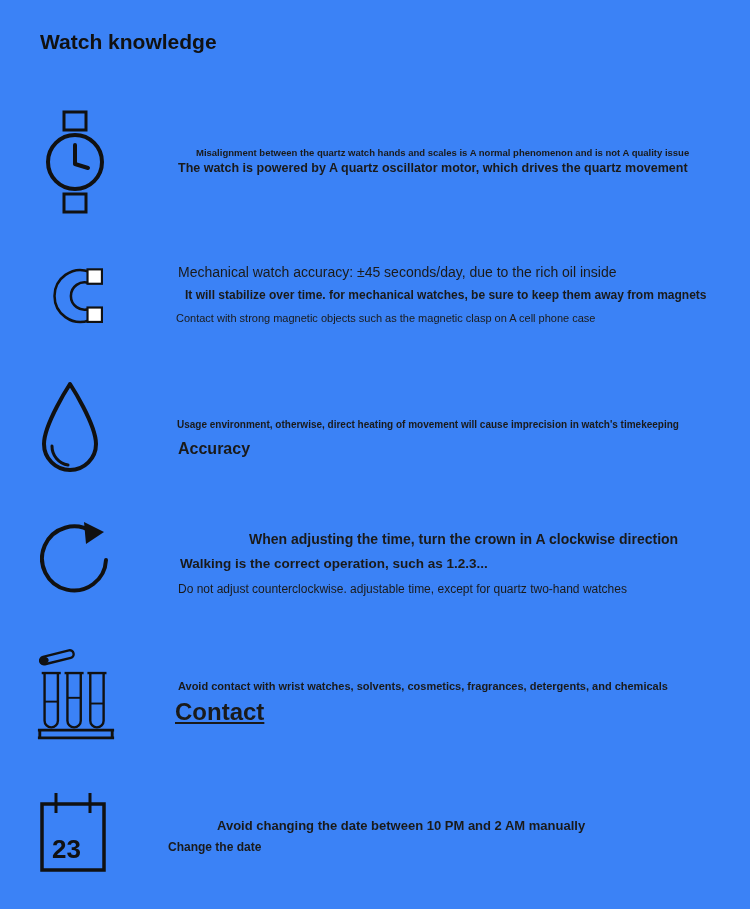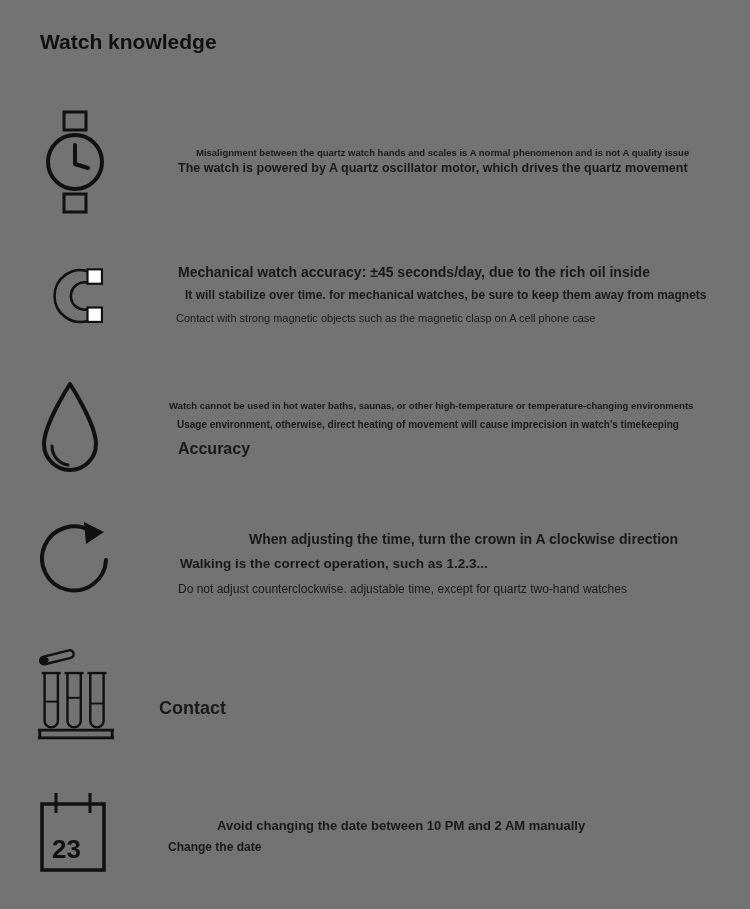--- a/index.html
+++ b/index.html
@@ -4,21 +4,21 @@
 <style>
   html, body {
     margin: 0;
     padding: 0;
     background: #ffffff;
   }
   .page {
     position: relative;
     width: 750px;
     height: 909px;
-    background: #737373;
+    background: #3b82f6;
     font-family: "Liberation Sans", sans-serif;
     color: #111111;
     overflow: hidden;
   }
   .title {
     position: absolute;
     left: 40px;
     top: 30px;
     margin: 0;
     font-size: 21px;
@@ -39,37 +39,37 @@
   .icon-drop     { left: 38px; top: 378px; }
   .icon-arrow    { left: 40px; top: 518px; }
   .icon-tubes    { left: 36px; top: 642px; }
   .icon-calendar { left: 38px; top: 788px; }
 
   
   .s1-l1 { left: 168px; top: 147px; font-size: 9.5px;  font-weight: 700; }
   .s1-l2 { left: 150px; top: 161px; font-size: 12.5px; font-weight: 700; text-align: right; }
 
   
-  .s2-l1 { left: 150px; top: 264px; font-size: 14px;   font-weight: 700; }
+  .s2-l1 { left: 150px; top: 264px; font-size: 14px;   font-weight: 400; }
   .s2-l2 { left: 157px; top: 288px; font-size: 12px;   font-weight: 700; }
   .s2-l3 { left: 148px; top: 312px; font-size: 11px;   font-weight: 400; }
 
   
   .s3-l1 { left: 141px; top: 400px; font-size: 9.5px;  font-weight: 700; }
   .s3-l2 { left: 149px; top: 419px; font-size: 10px;   font-weight: 700; }
   .s3-l3 { left: 150px; top: 440px; font-size: 16px;   font-weight: 700; }
 
   
   .s4-l1 { left: 185px; top: 531px; font-size: 14px;   font-weight: 700; margin-left: 36px; }
   .s4-l2 { left: 152px; top: 556px; font-size: 13.5px; font-weight: 700; }
   .s4-l3 { left: 150px; top: 582px; font-size: 12px;   font-weight: 400; }
 
   
   .s5-l1 { left: 150px; top: 680px; font-size: 11px;   font-weight: 700; }
-  .s5-l2 { left: 131px; top: 698px; font-size: 18px;   font-weight: 700; }
+  .s5-l2 { left: 147px; top: 698px; font-size: 24px;   font-weight: 700; text-decoration: underline; }
 
   
   .s6-l1 { left: 189px; top: 818px; font-size: 13px;   font-weight: 700; }
   .s6-l2 { left: 140px; top: 840px; font-size: 12px;   font-weight: 700; }
 
   .cal-number {
     font-family: "Liberation Sans", sans-serif;
     font-weight: 700;
     font-size: 26px;
     fill: #111111;
@@ -97,21 +97,20 @@
     <rect x="66" y="66" width="20" height="20" fill="#fff" stroke="#111" stroke-width="3"></rect>
   </svg>
   <div class="line s2-l1">Mechanical watch accuracy: ±45 seconds/day, due to the rich oil inside</div>
   <div class="line s2-l2">It will stabilize over time. for mechanical watches, be sure to keep them away from magnets</div>
   <div class="line s2-l3">Contact with strong magnetic objects such as the magnetic clasp on A cell phone case</div>
 
   <svg class="icon icon-drop" width="64" height="100" viewBox="0 0 64 100">
     <path d="M32 6 C32 6 6 46 6 66 A26 26 0 0 0 58 66 C58 46 32 6 32 6 Z" fill="none" stroke="#111" stroke-width="4" stroke-linejoin="round"></path>
     <path d="M14 68 A19 19 0 0 0 30 87" fill="none" stroke="#111" stroke-width="3" stroke-linecap="round"></path>
   </svg>
-  <div class="line s3-l1">Watch cannot be used in hot water baths, saunas, or other high-temperature or temperature-changing environments</div>
   <div class="line s3-l2">Usage environment, otherwise, direct heating of movement will cause imprecision in watch's timekeeping</div>
   <div class="line s3-l3">Accuracy</div>
 
   <svg class="icon icon-arrow" width="70" height="90" viewBox="0 0 70 90">
     <path d="M52 14 A32 32 0 1 0 66 42" fill="none" stroke="#111" stroke-width="4" stroke-linecap="round"></path>
     <path d="M44 4 L64 14 L46 26 Z" fill="#111"></path>
   </svg>
   <div class="line s4-l1">When adjusting the time, turn the crown in A clockwise direction</div>
   <div class="line s4-l2">Walking is the correct operation, such as 1.2.3...</div>
   <div class="line s4-l3">Do not adjust counterclockwise. adjustable time, except for quartz two-hand watches</div>
@@ -128,20 +127,21 @@
     <path d="M33 30 L33 80 A7 7 0 0 0 47 80 L47 30" fill="none" stroke="#111" stroke-width="2.5"></path>
     <line x1="33" y1="56" x2="47" y2="56" stroke="#111" stroke-width="2"></line>
     <line x1="54" y1="30" x2="74" y2="30" stroke="#111" stroke-width="2.5"></line>
     <path d="M57 30 L57 80 A7 7 0 0 0 71 80 L71 30" fill="none" stroke="#111" stroke-width="2.5"></path>
     <line x1="57" y1="62" x2="71" y2="62" stroke="#111" stroke-width="2"></line>
     <line x1="2" y1="90" x2="82" y2="90" stroke="#111" stroke-width="3"></line>
     <line x1="2" y1="98" x2="82" y2="98" stroke="#111" stroke-width="3"></line>
     <line x1="4" y1="90" x2="4" y2="98" stroke="#111" stroke-width="3"></line>
     <line x1="80" y1="90" x2="80" y2="98" stroke="#111" stroke-width="3"></line>
   </svg>
+  <div class="line s5-l1">Avoid contact with wrist watches, solvents, cosmetics, fragrances, detergents, and chemicals</div>
   <div class="line s5-l2">Contact</div>
 
   <svg class="icon icon-calendar" width="70" height="88" viewBox="0 0 70 88">
     <rect x="4" y="16" width="62" height="66" fill="none" stroke="#111" stroke-width="3.5"></rect>
     <line x1="18" y1="5" x2="18" y2="25" stroke="#111" stroke-width="3"></line>
     <line x1="52" y1="5" x2="52" y2="25" stroke="#111" stroke-width="3"></line>
     <text class="cal-number" x="14" y="70">23</text>
   </svg>
   <div class="line s6-l1">Avoid changing the date between 10 PM and 2 AM manually</div>
   <div class="line s6-l2">Change the date</div>

